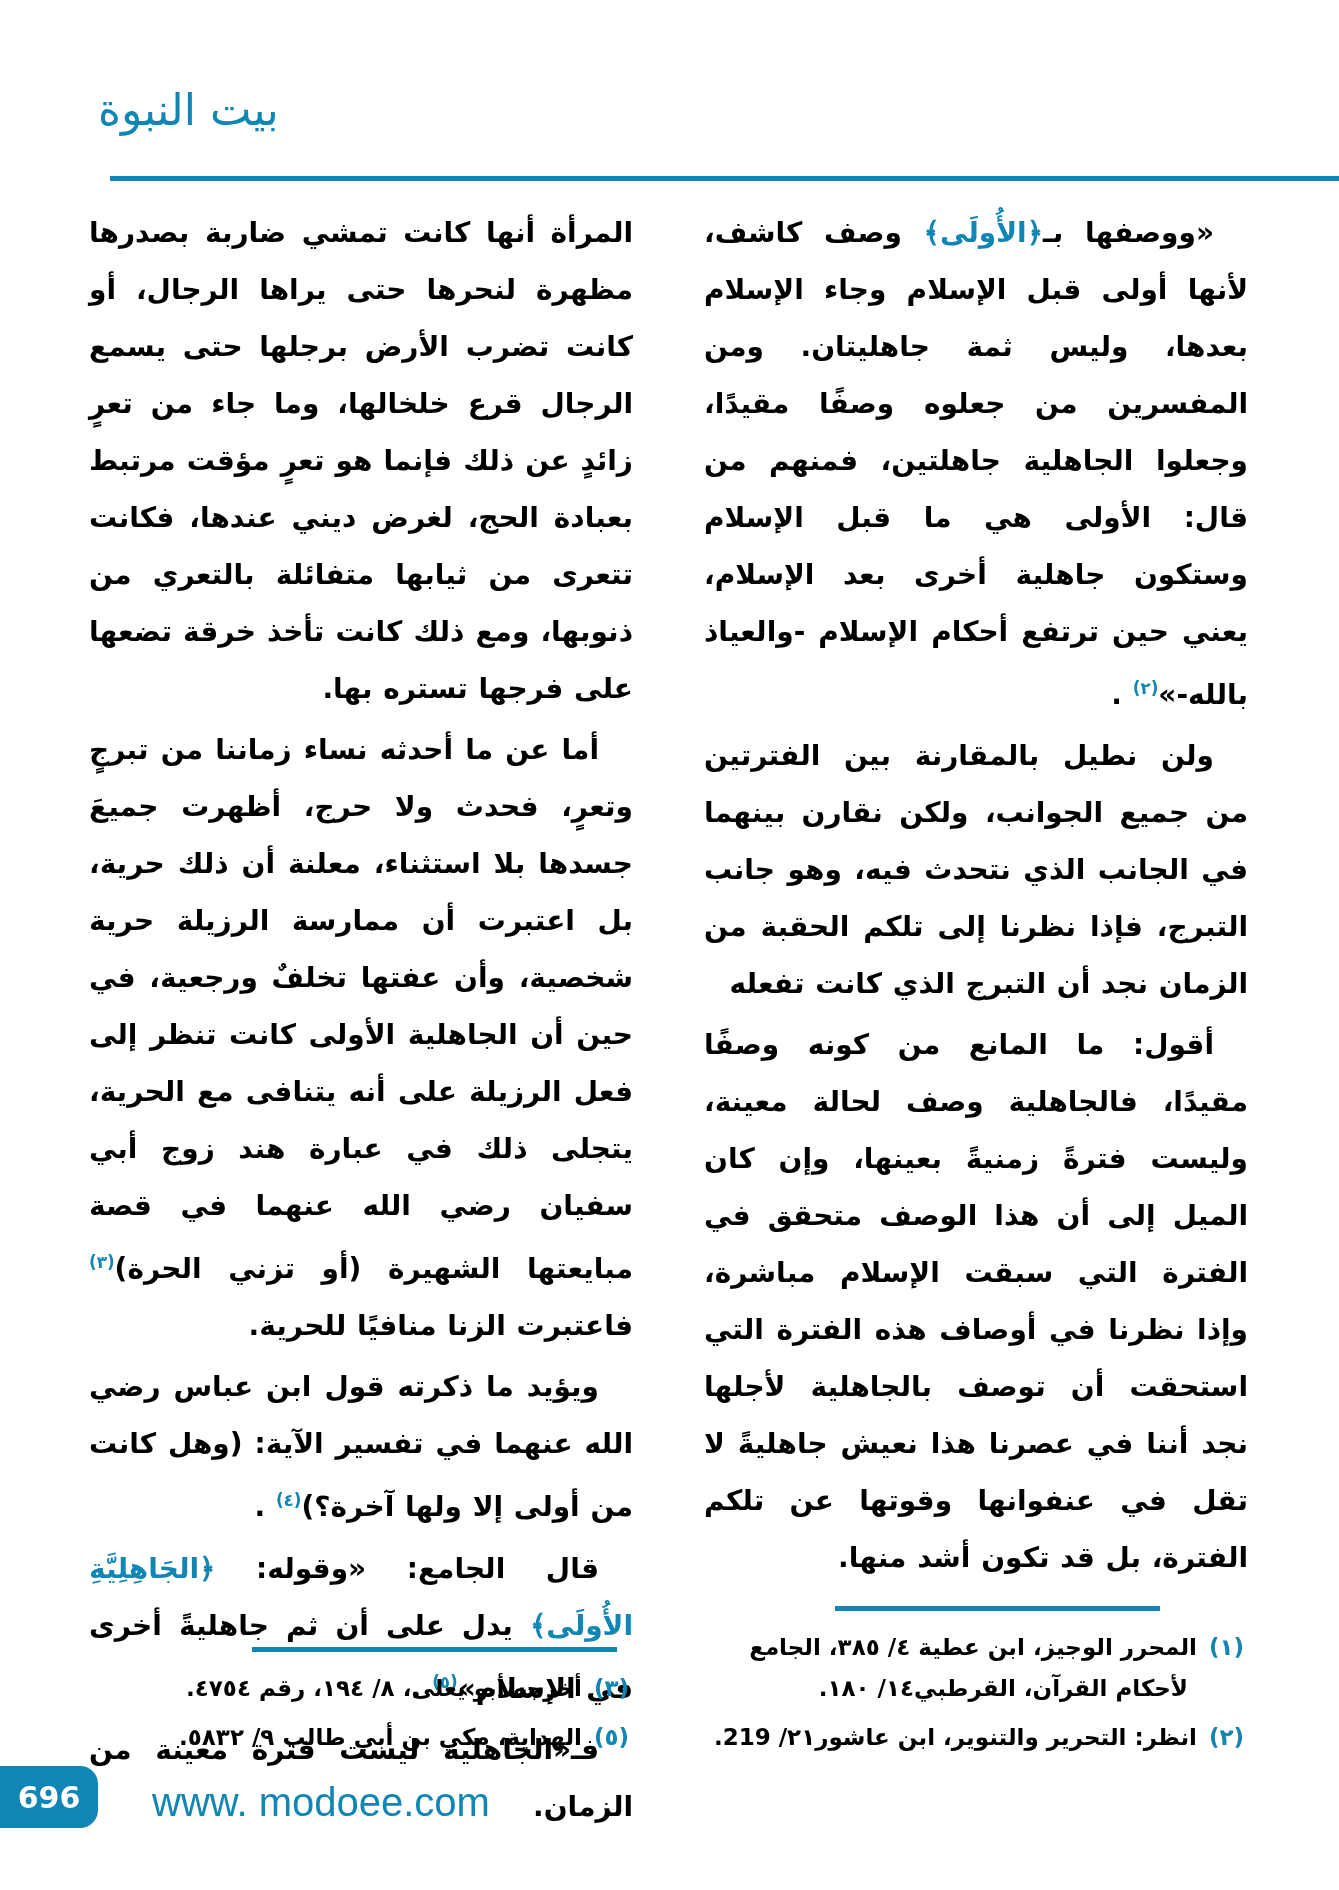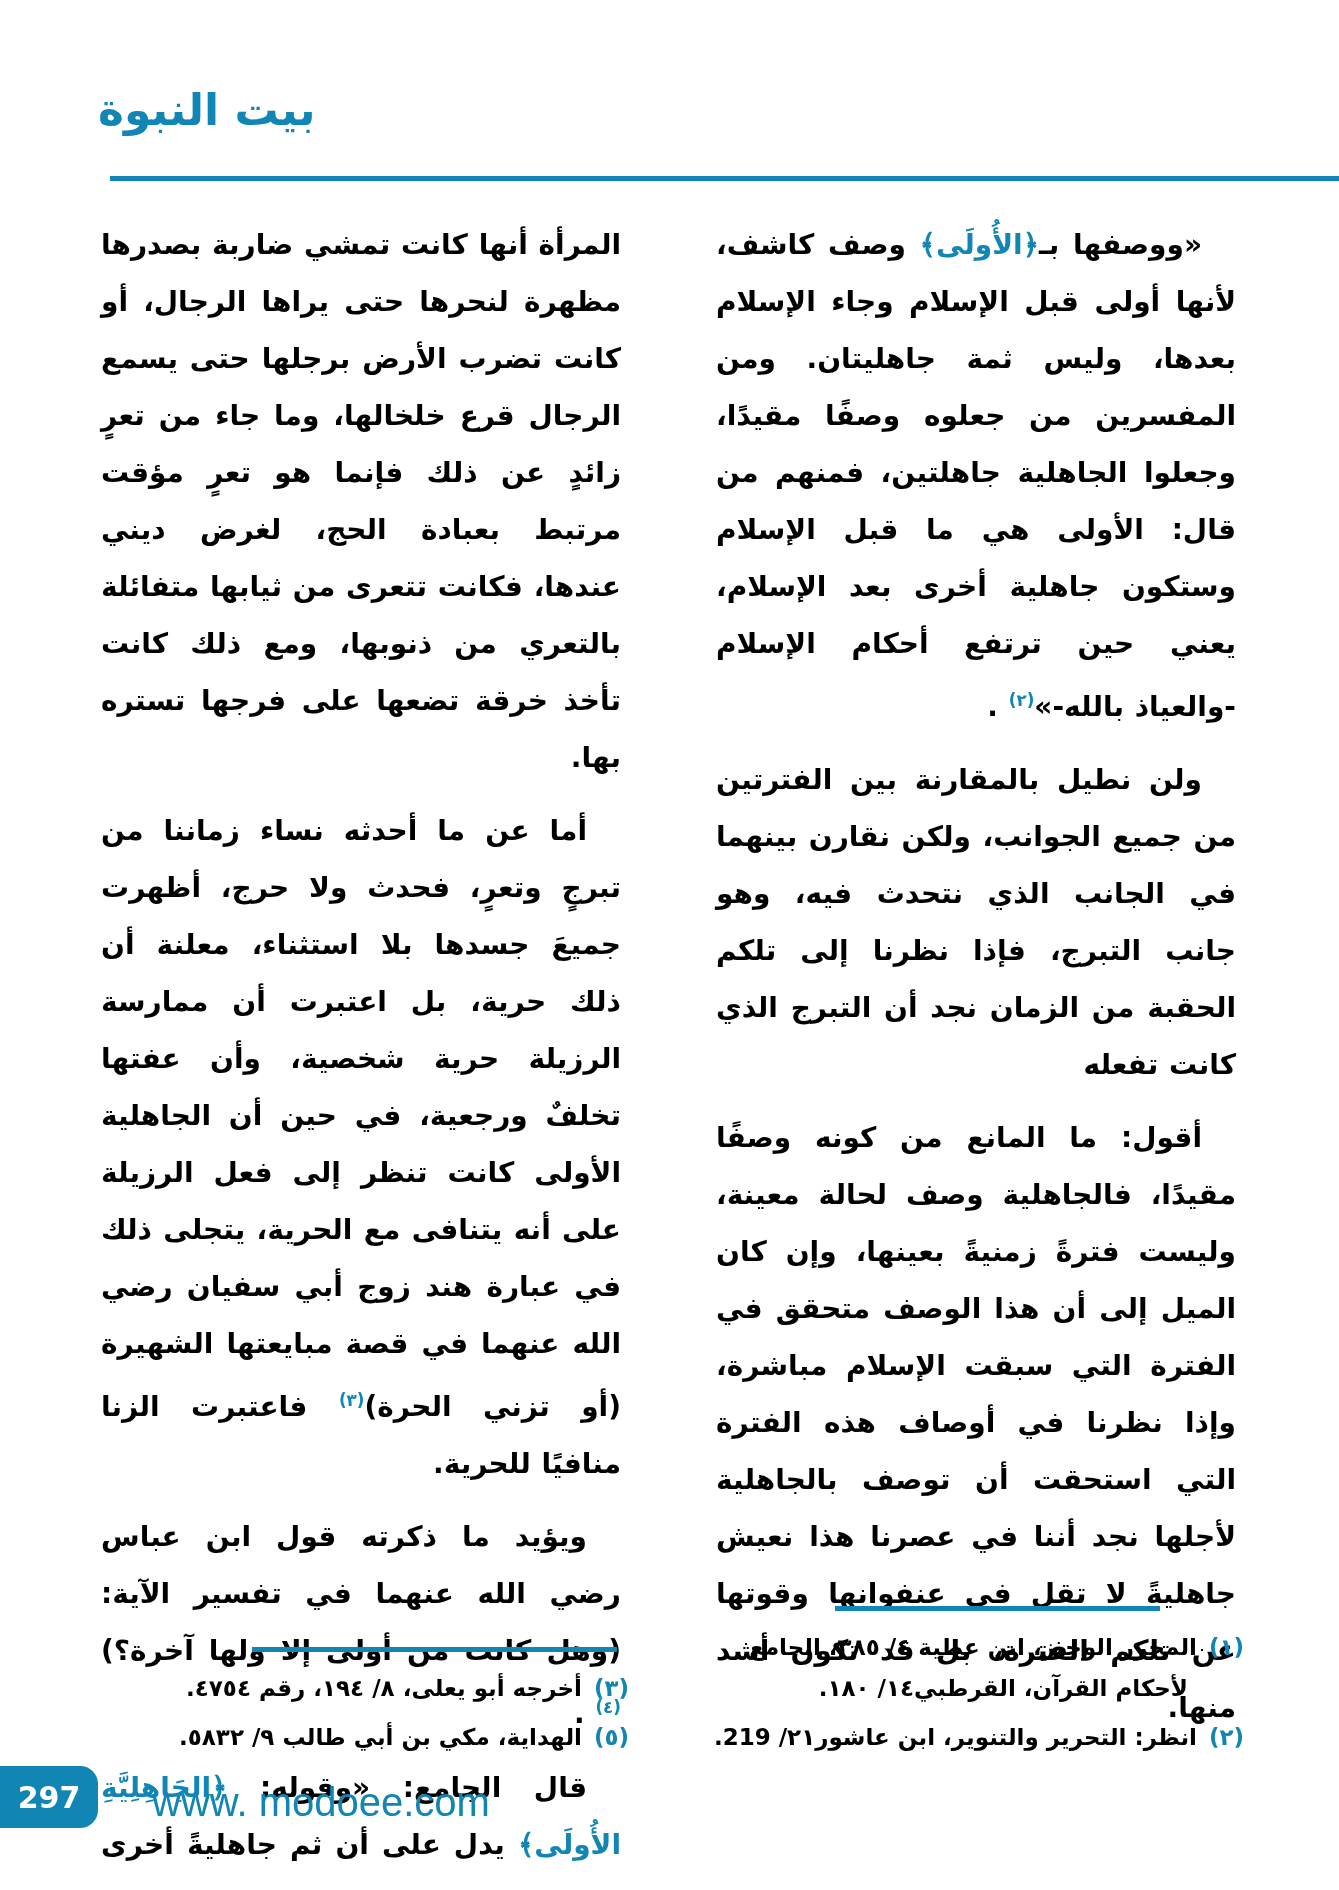--- a/index.html
+++ b/index.html
@@ -5,34 +5,34 @@
   :root{ --accent:#1185b4; }
   html,body{ margin:0; padding:0; background:#ffffff; }
   .page{
     position:relative; width:1339px; height:1890px; margin:0 auto;
     background:#ffffff; overflow:hidden;
     font-family:"DejaVu Sans", sans-serif; color:#000;
   }
   
   .logo{
     position:absolute; top:84px; left:98px;
-    font-size:44px; font-weight:700; color:var(--accent);
+    font-size:44px; font-weight:400; color:var(--accent);
     direction:rtl; letter-spacing:-2px;
   }
   .header-rule{
     position:absolute; top:176px; left:110px; right:0; height:5px;
     background:var(--accent);
   }
   
   .columns{ position:absolute; top:200px; left:85px; right:87px; height:1566px; direction:rtl; }
   .col{ position:absolute; top:0; width:552px; height:1566px; }
   .col-right{ right:0; }
   .col-left{ left:0; }
   .para{
-    margin:16px; font-size:28px; font-weight:700; line-height:57px;
+    margin:4px; font-size:28px; font-weight:700; line-height:57px;
     text-align:justify; direction:rtl; word-spacing:1px;
   }
   .para.indent{ text-indent:34px; }
   .quran{ color:var(--accent); }
   .fnref{ color:var(--accent); font-size:0.60em; vertical-align:super; }
   
   .fnblock{ position:absolute; bottom:0; left:0; right:0; direction:rtl; }
   .fnsep{ height:5px; background:var(--accent); margin-bottom:16px; }
   .fnsep-right{ width:325px; margin-right:92px; }
   .fnsep-left{ width:365px; margin-right:20px; }
@@ -95,17 +95,17 @@
         </p>
         <p class="footnote">
           <span class="fn-marker">(٥)</span><span>الهداية، مكي بن أبي طالب ٩/ ٥٨٣٢.</span>
         </p>
       </div>
     </div>
 
   </div>
 
   <div class="page-tab">
-    <span class="page-num">297</span>
+    <span class="page-num">696</span>
   </div>
   <div class="site-url">www. modoee.com</div>
 
 </div>
 
 </body></html>

